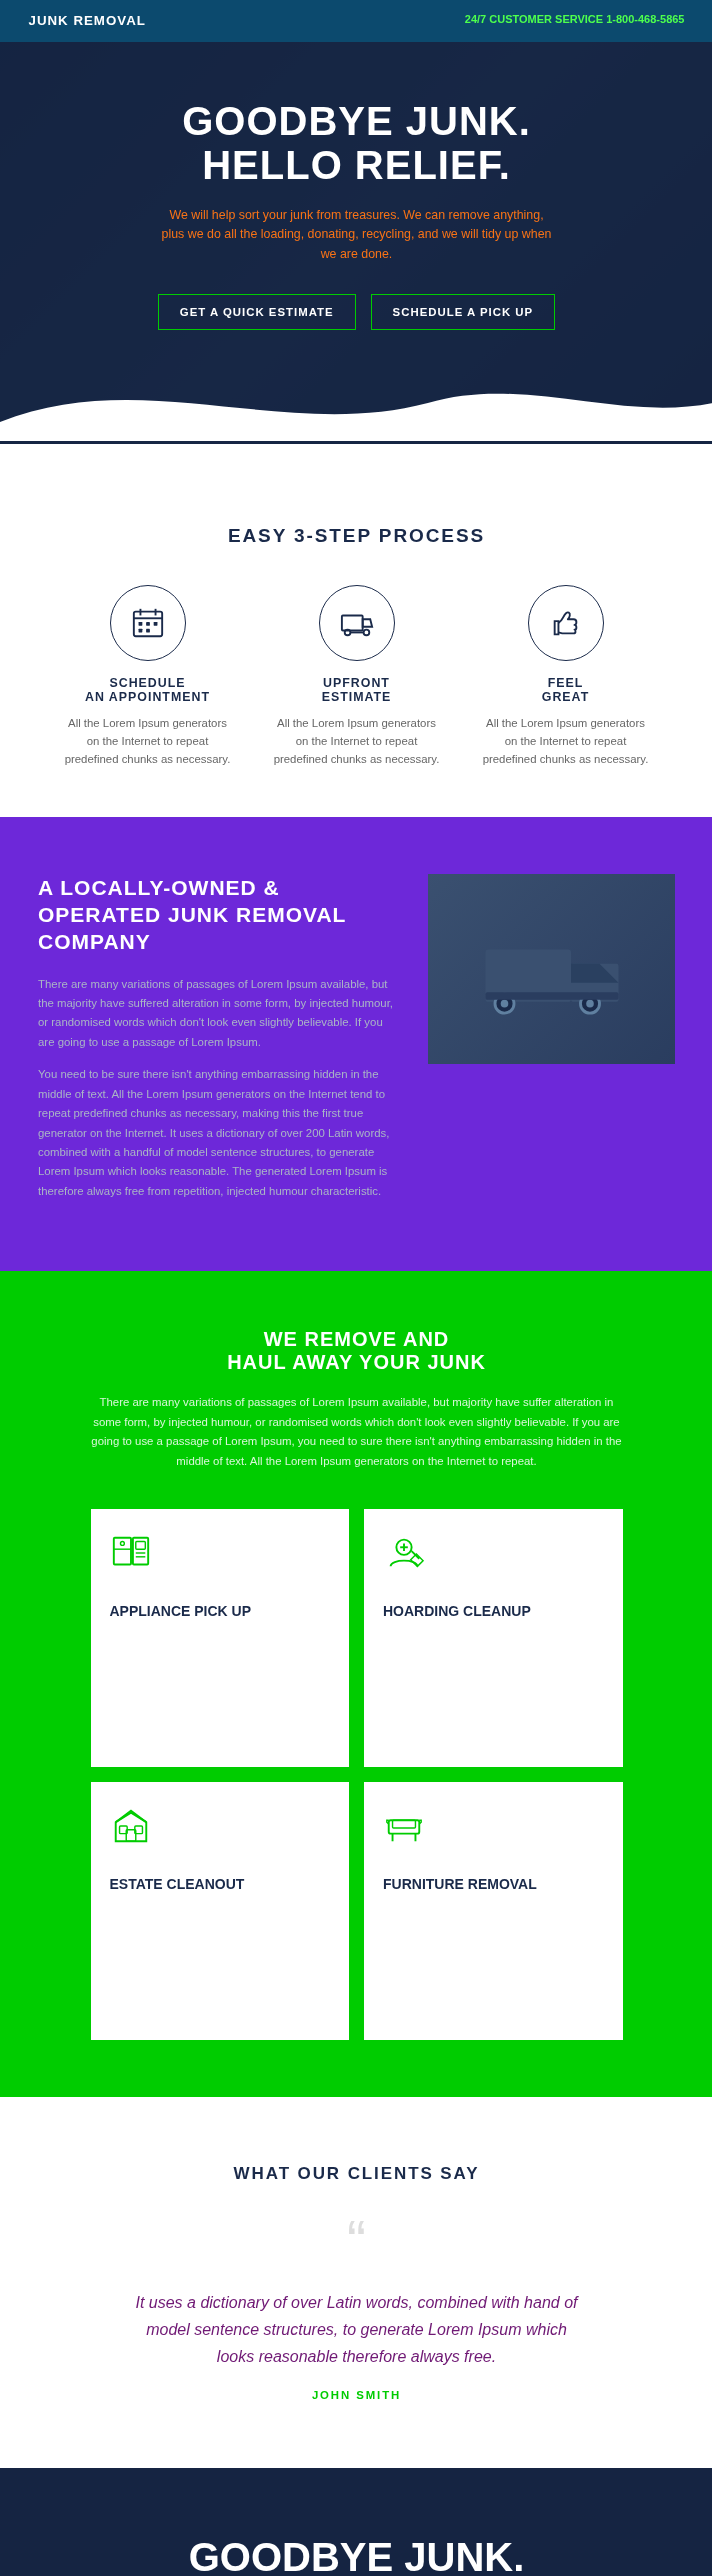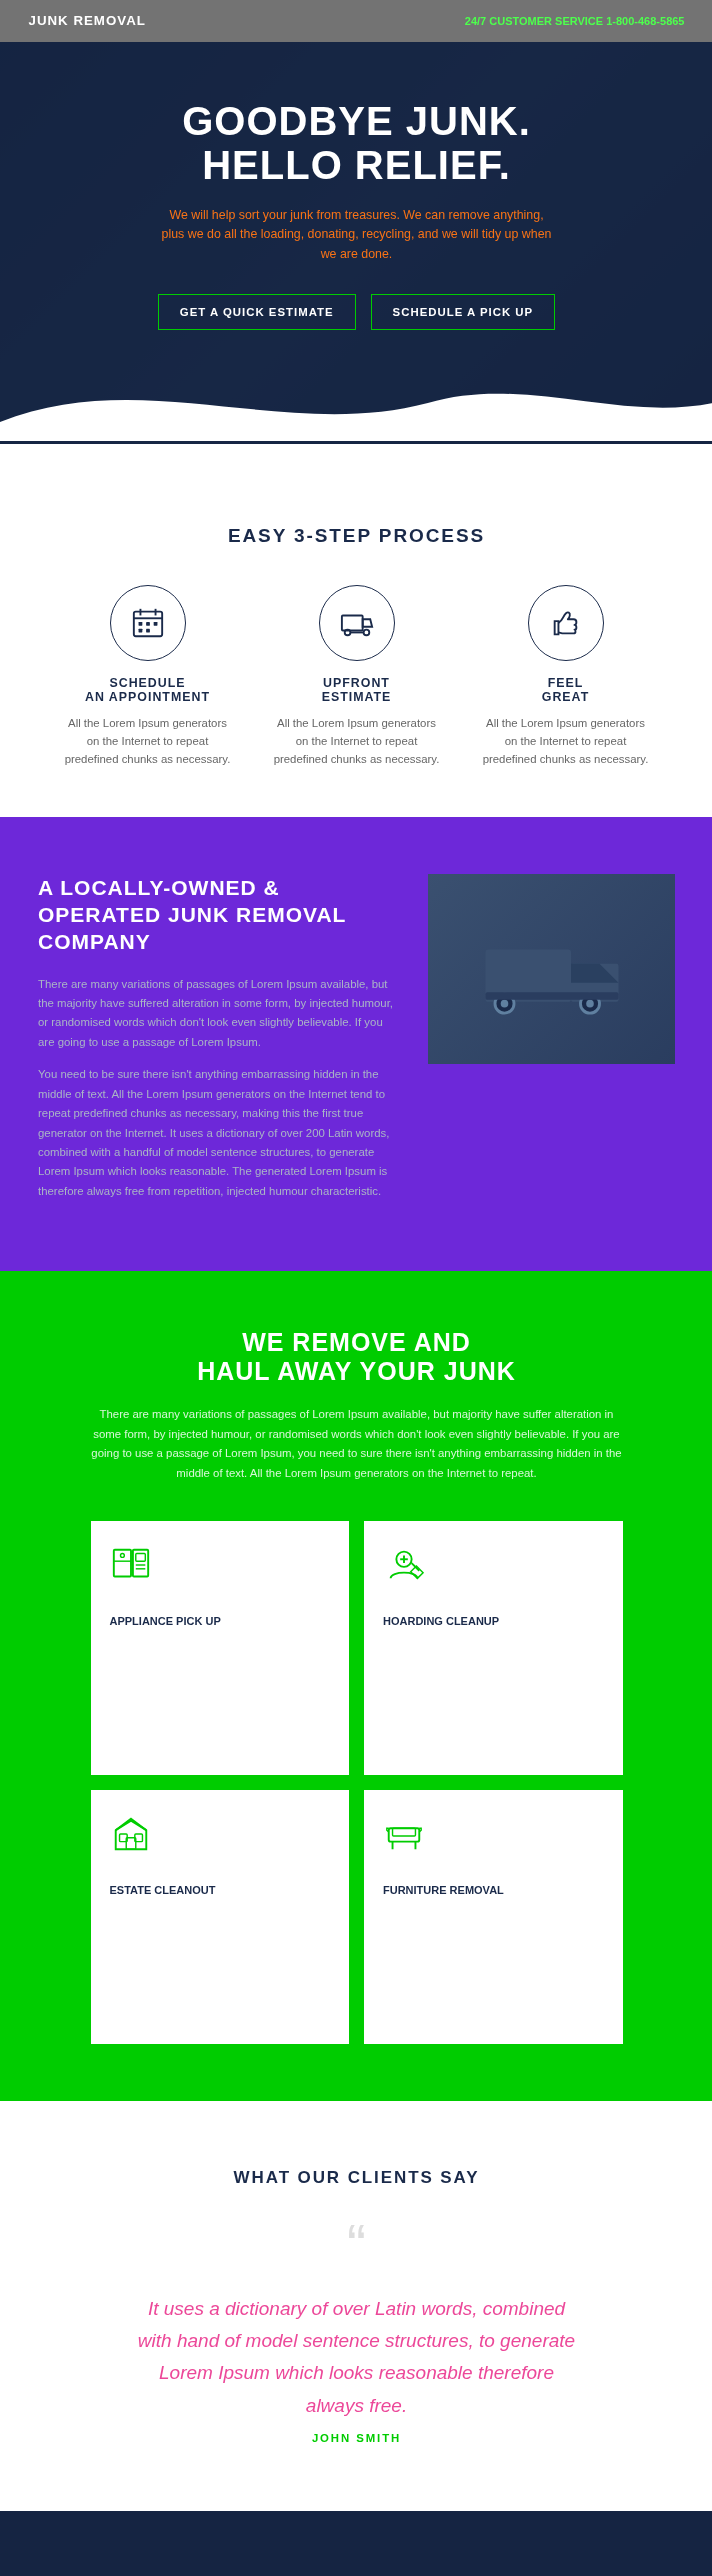--- a/index.html
+++ b/index.html
@@ -1,24 +1,23 @@
 <!DOCTYPE html>
 <html style="font-size:15px"><head>
   <meta charset="utf-8">
   <style>
     * { margin: 0; padding: 0; box-sizing: border-box; }
     body { font-family: Arial, sans-serif; width: 713px; overflow-x: hidden; }
 
     
     .header {
-      background: #737373;
+      background: #0c4a6e;
       padding: 13.3px 28.5px;
       display: flex;
       justify-content: space-between;
-      align-items: center;
     }
     .header-logo { color: white; font-weight: bold; font-size: 13.3px; letter-spacing: 1px; }
     .header-contact { color: white; font-size: 11px; }
     .header-contact span { color: #4dff4d; font-weight: bold; }
 
     
     .hero {
       background: #1a2a4a;
       position: relative;
       padding: 57px 28.5px 114px;
@@ -138,21 +137,21 @@
     }
 
     
     .green-section {
       background: #00cc00;
       padding: 57px 38px;
       text-align: center;
     }
     .green-section h2 {
       color: white;
-      font-size: 25px;
+      font-size: 20px;
       font-weight: 900;
       text-transform: uppercase;
       letter-spacing: 1px;
       margin-bottom: 19px;
     }
     .green-section p {
       color: rgba(255,255,255,0.85);
       font-size: 11.4px;
       line-height: 1.7;
       max-width: 532px;
@@ -166,21 +165,21 @@
       margin: 0 auto;
     }
     .service-card {
       background: white;
       padding: 23px 19px;
       text-align: left;
     }
     .service-icon { margin-bottom: 11.4px; }
     .service-title {
       color: #1a2a4a;
-      font-size: 11px;
+      font-size: 14px;
       font-weight: 800;
       text-transform: uppercase;
       margin-bottom: 9.5px;
       margin-top: 26px;
     }
     .service-desc { color: #666; font-size: 10.5px; line-height: 1.6; }
 
     
     .testimonial-section {
       background: white;
@@ -190,25 +189,25 @@
     .testimonial-section h2 {
       color: #1a2a4a;
       font-size: 17px;
       font-weight: 800;
       letter-spacing: 1.9px;
       text-transform: uppercase;
       margin-bottom: 28.5px;
     }
     .quote-icon { font-size: 57px; color: #ddd; margin-bottom: 19px; line-height: 1; }
     .testimonial-text {
-      color: #ec4899;
-      font-size: 19px;
+      color: #701a75;
+      font-size: 16px;
       line-height: 1.7;
       max-width: 456px;
-      margin: 0 auto 10px;
+      margin: 0 auto 19px;
       font-style: italic;
     }
     .testimonial-author {
       color: #00cc00;
       font-size: 11.4px;
       font-weight: 800;
       letter-spacing: 1.9px;
       text-transform: uppercase;
     }
 

